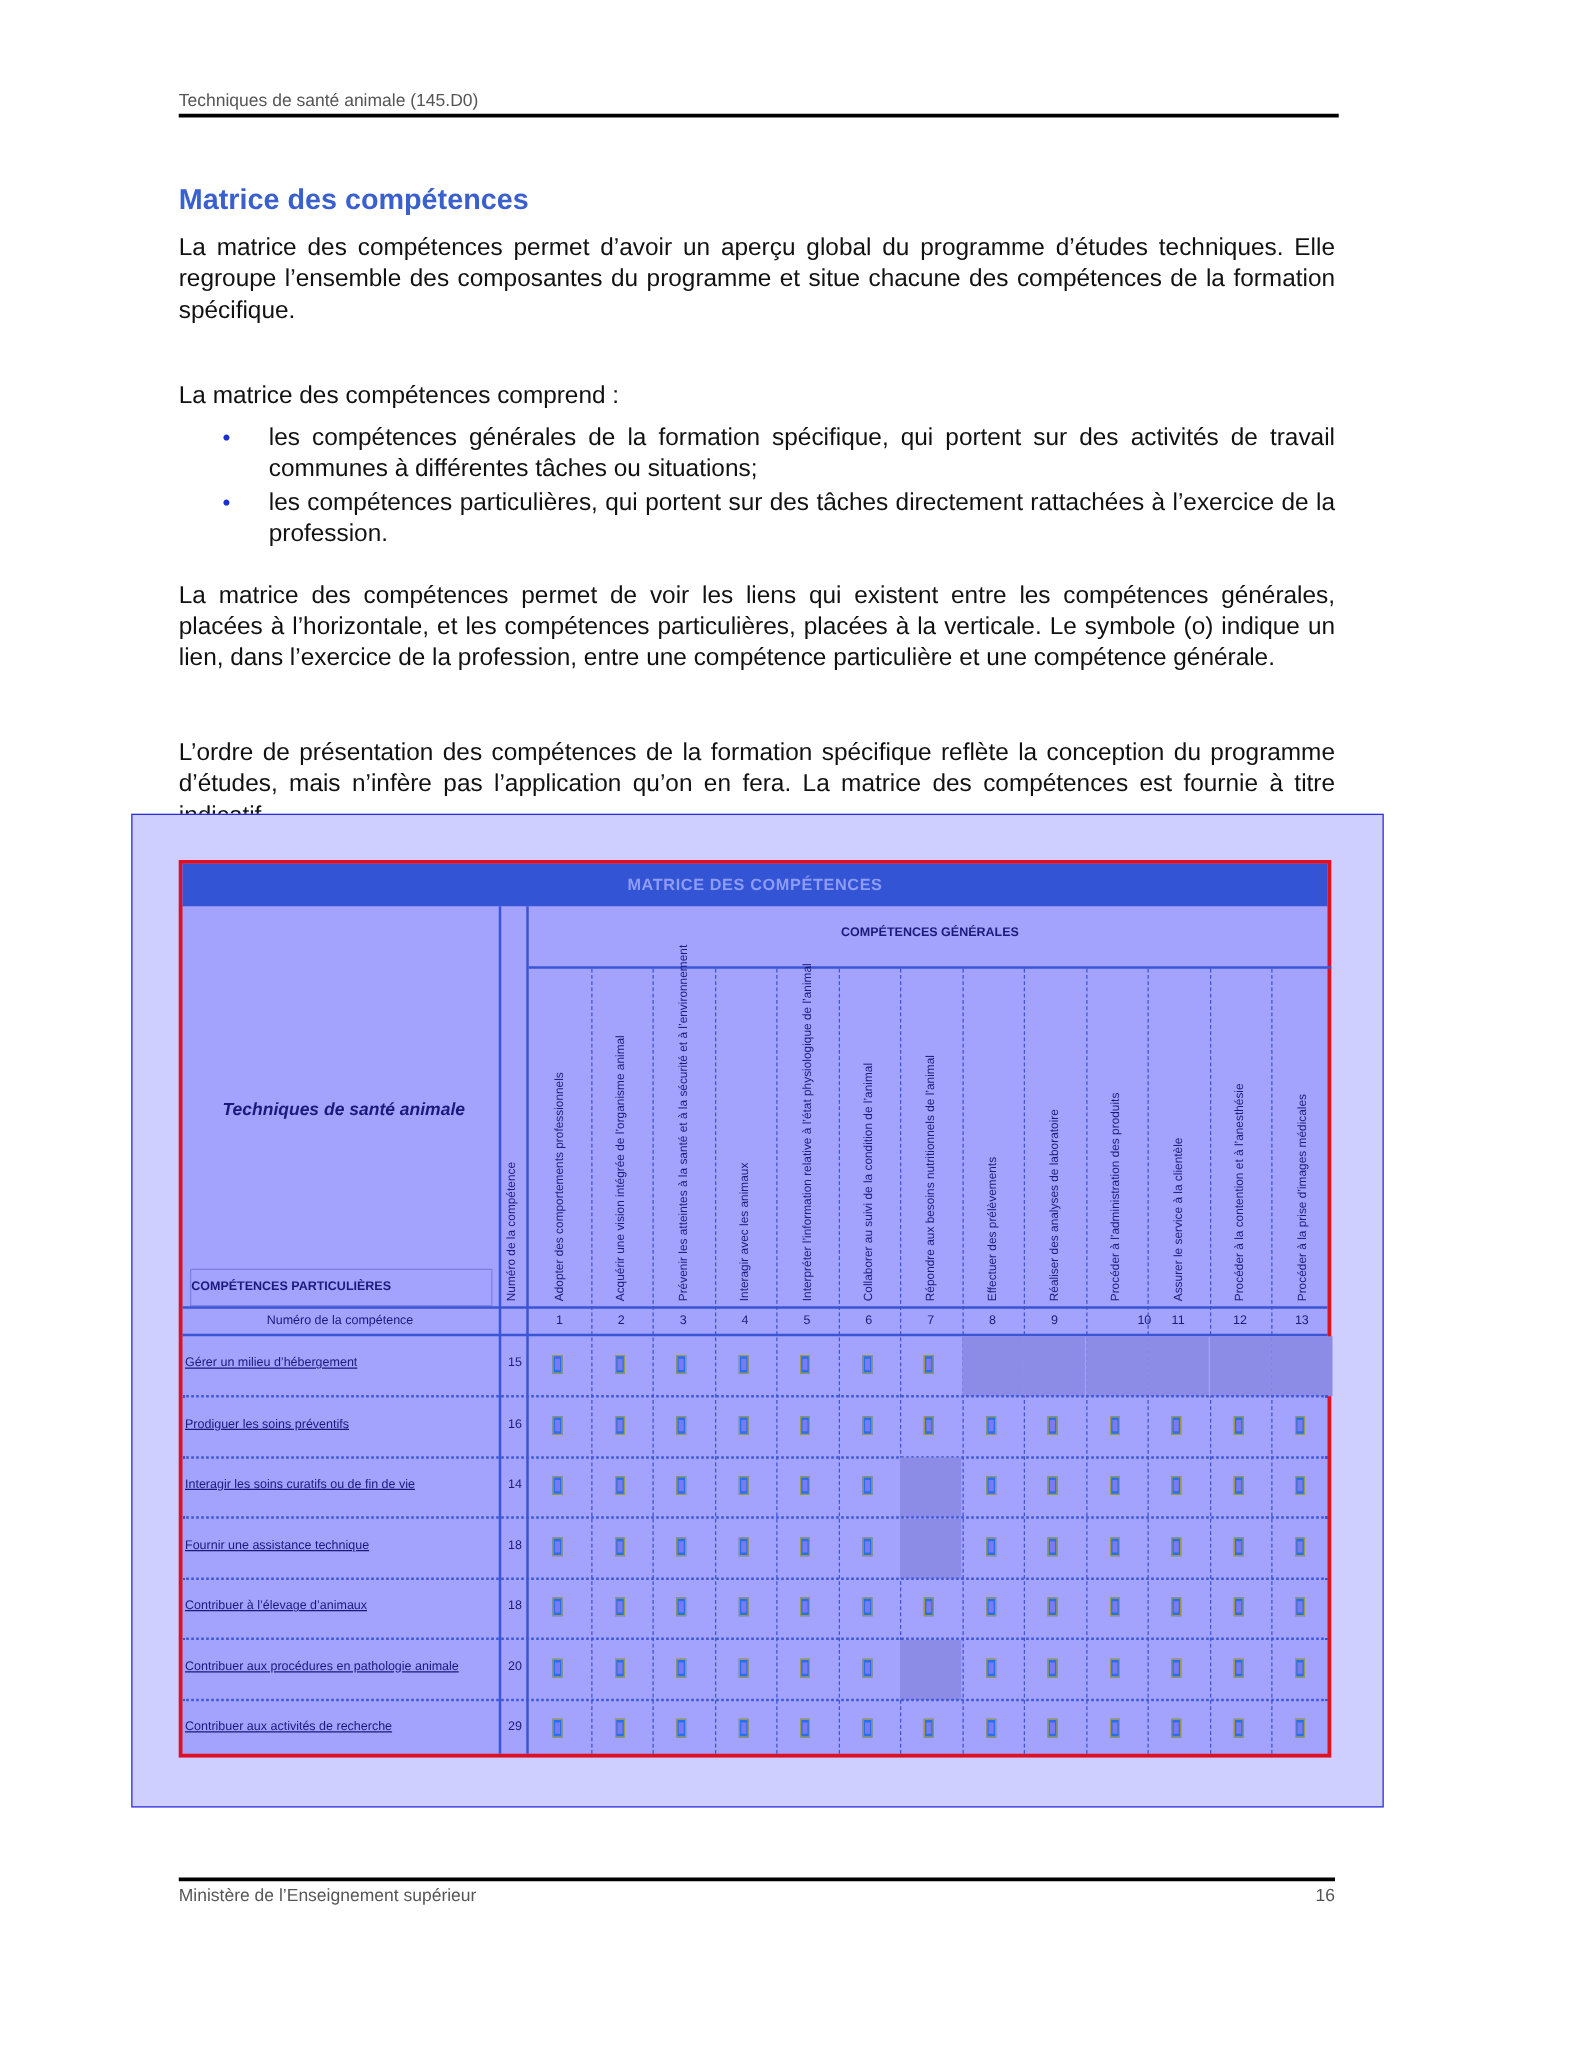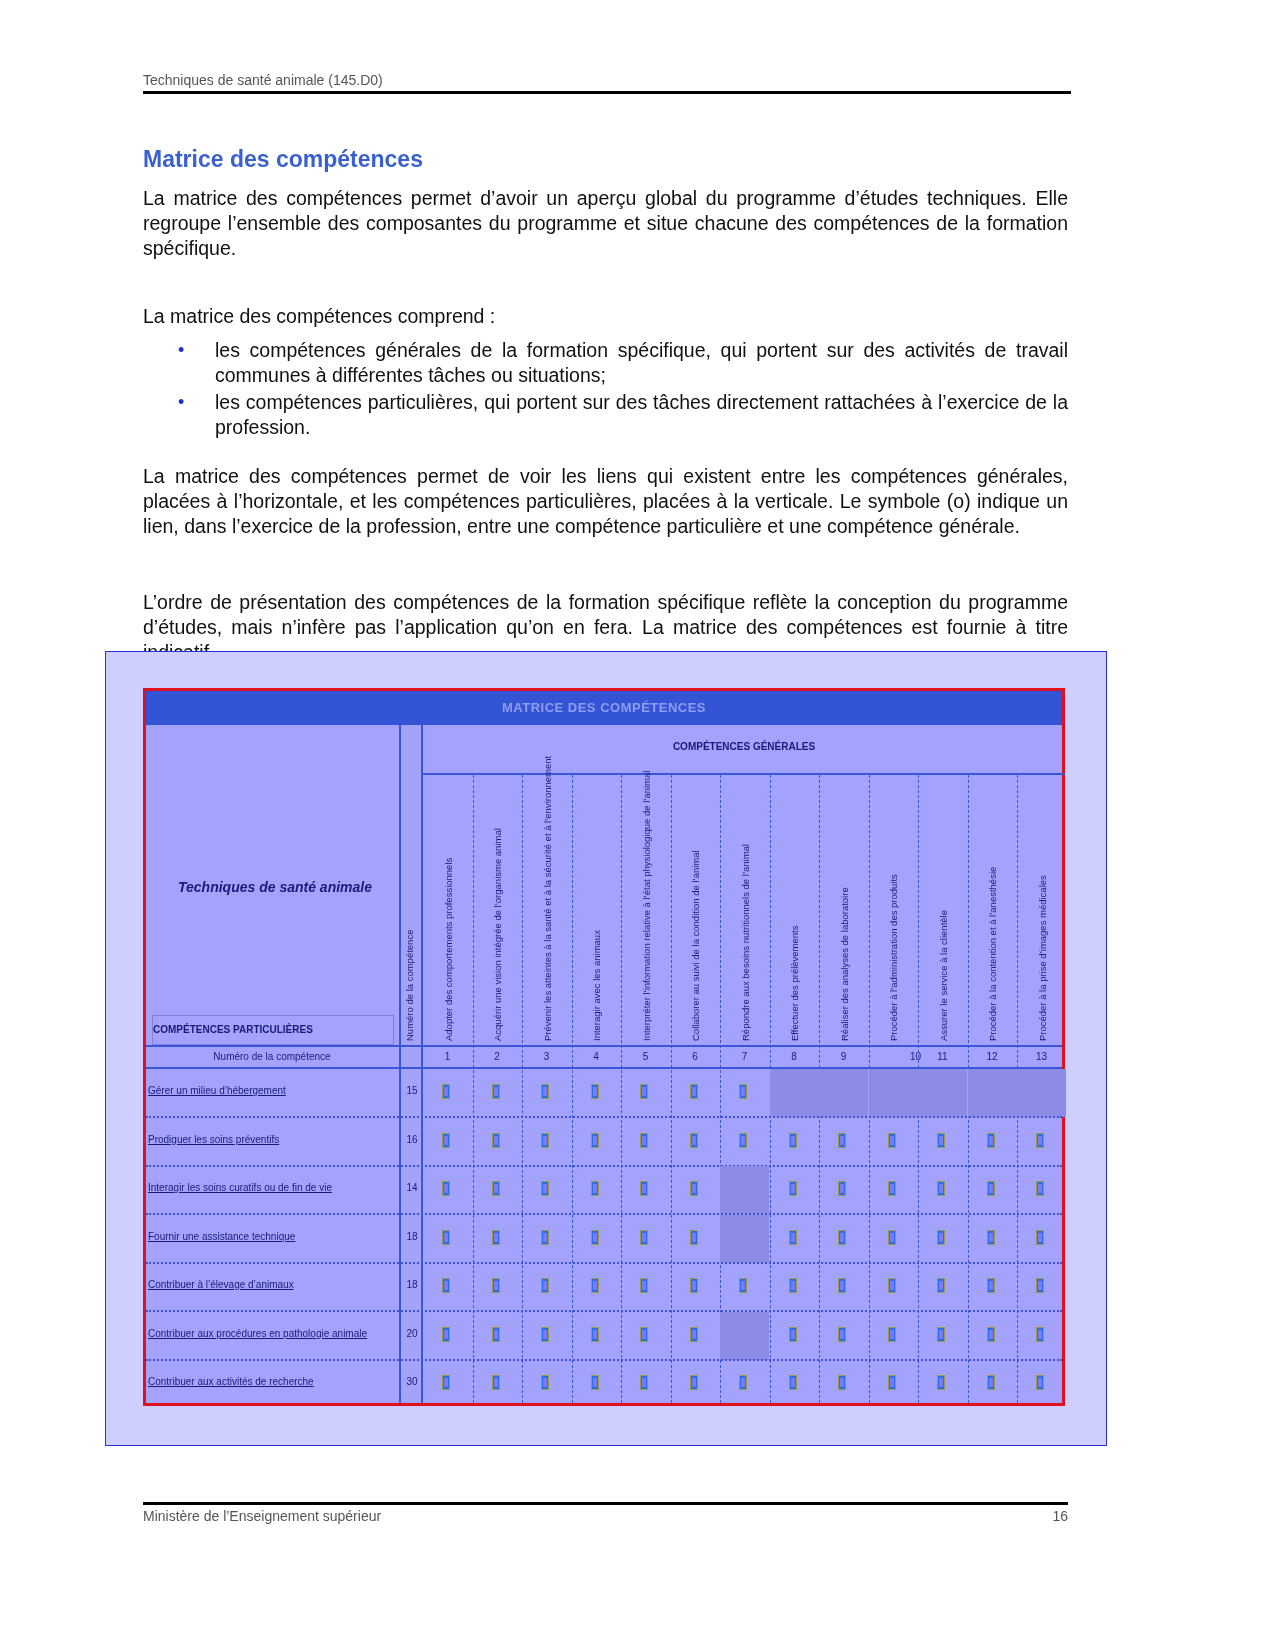--- a/index.html
+++ b/index.html
@@ -388,21 +388,21 @@
         <div class="cell" style="left:821.5px">
           <div class="mark"></div>
         </div>
         <div class="cell" style="left:871px">
           <div class="mark"></div>
         </div>
       </div>
       <div class="row-sep" style="top:667.5px"></div>
       <div class="row" style="top:669px">
       <span class="label">Contribuer aux activités de recherche</span>
-      <span class="rnum">30</span>
+      <span class="rnum">29</span>
       <div class="cell" style="left:277px">
           <div class="mark"></div>
         </div>
         <div class="cell" style="left:326.5px">
           <div class="mark"></div>
         </div>
         <div class="cell" style="left:376px">
           <div class="mark"></div>
         </div>
         <div class="cell" style="left:425.5px">

